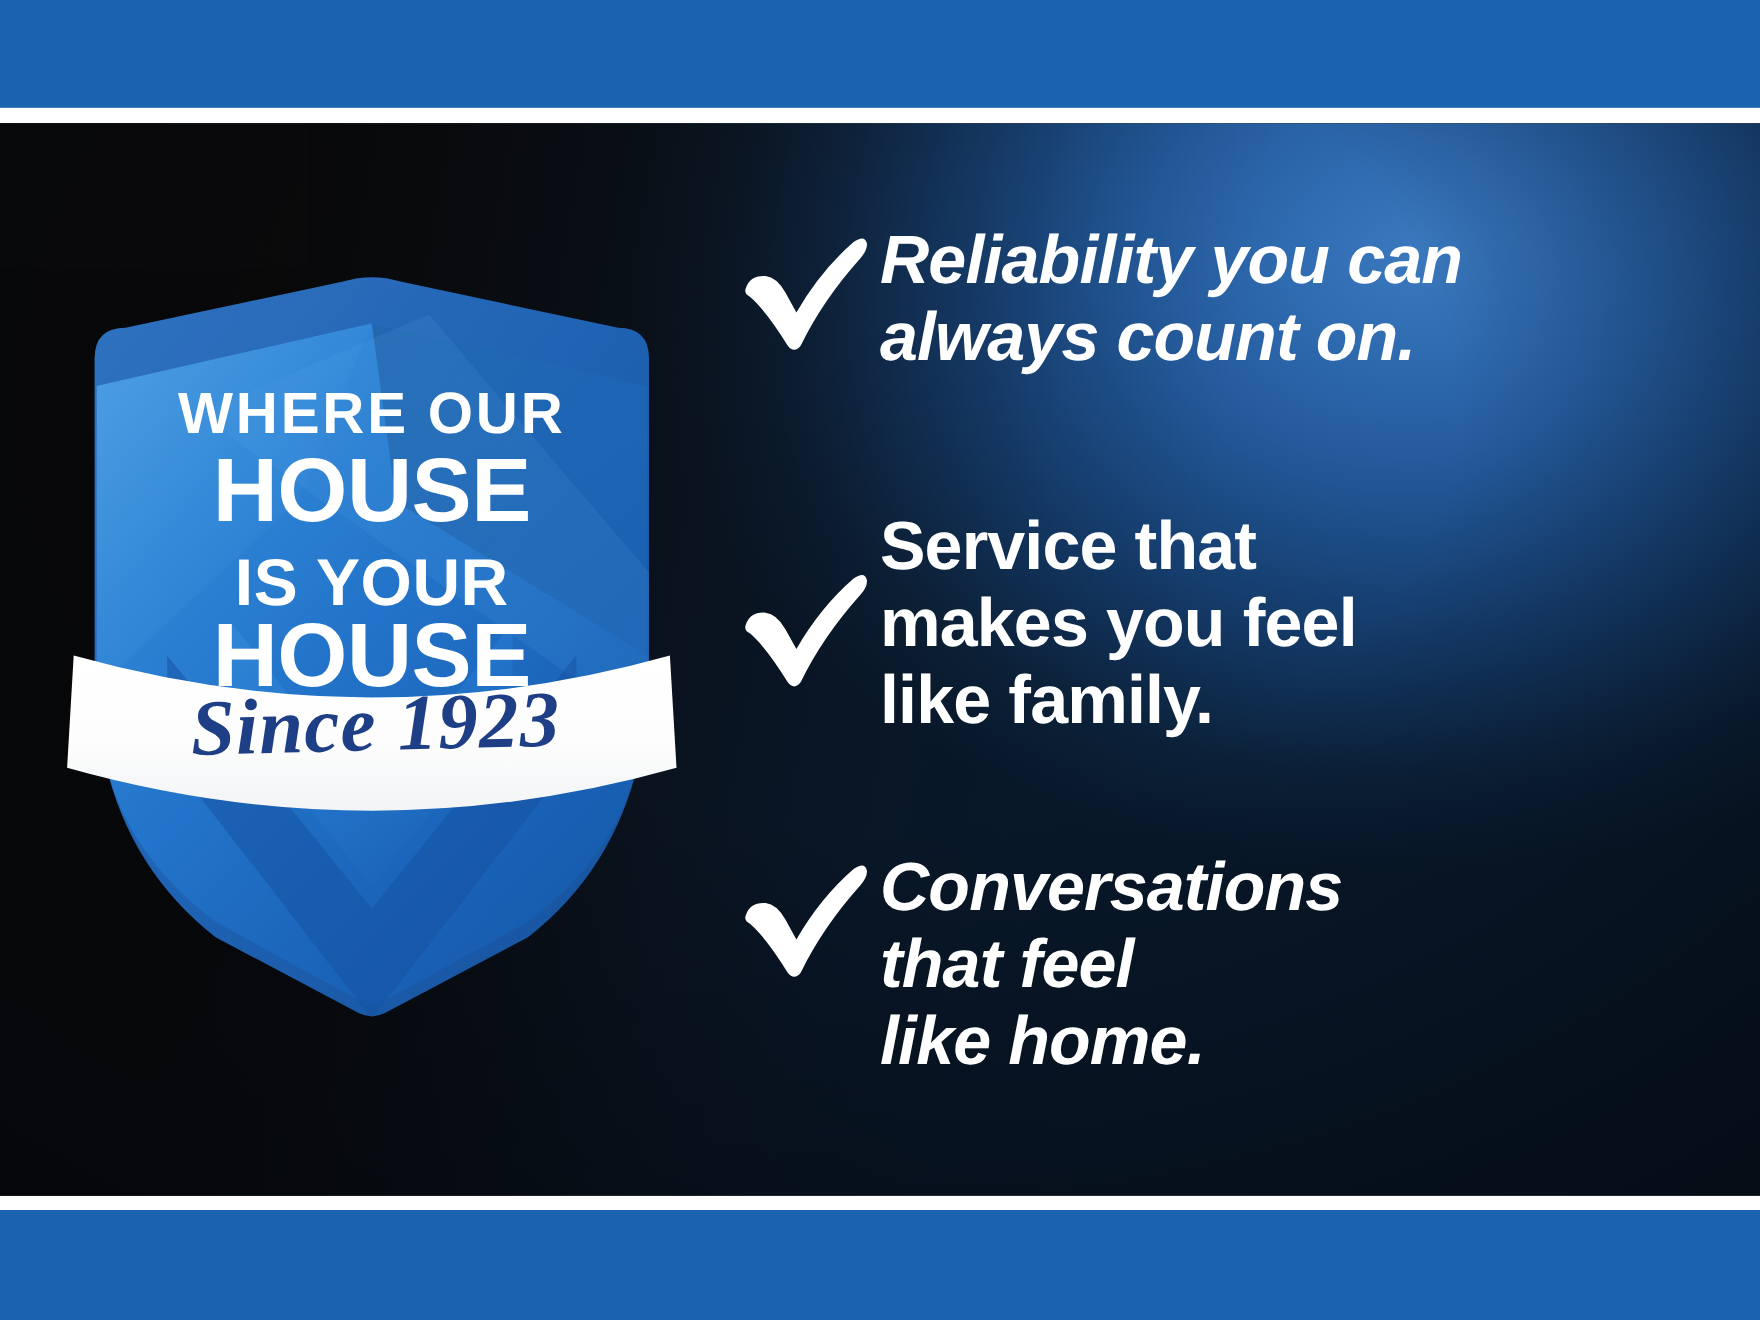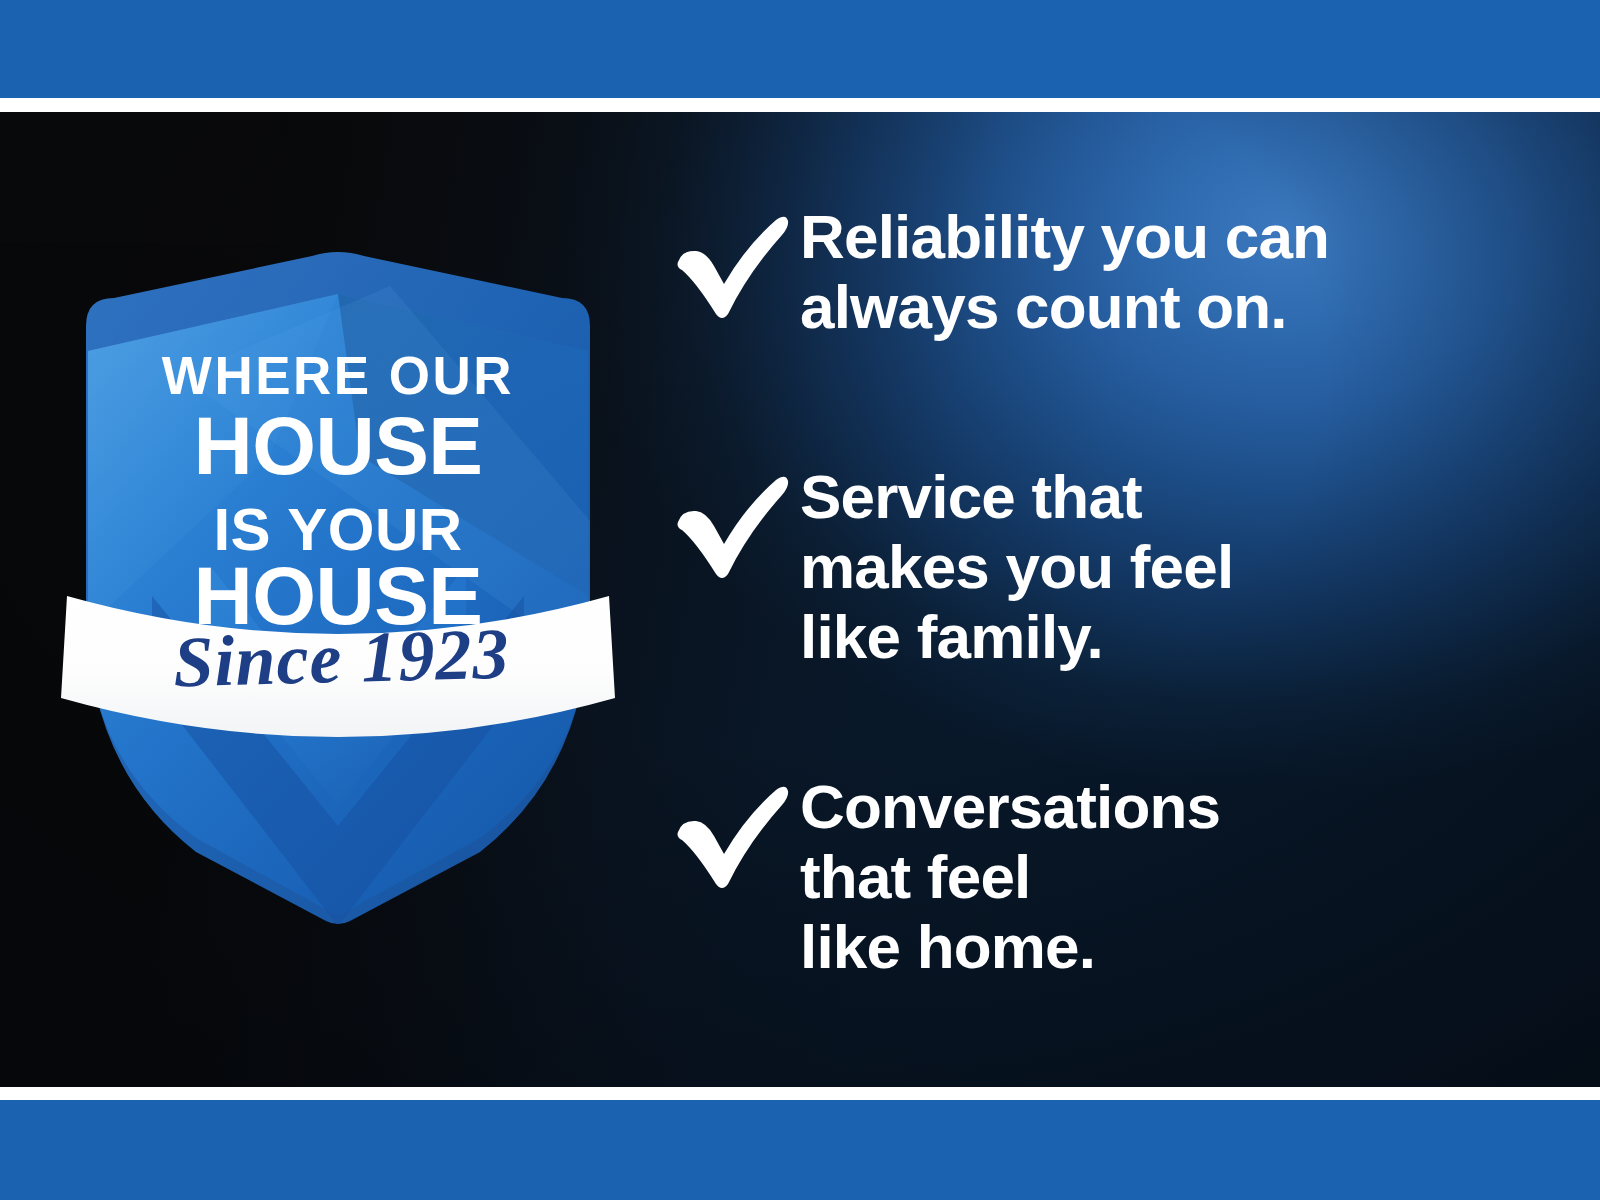--- a/index.html
+++ b/index.html
@@ -112,23 +112,23 @@
     width: 880px;
     height: 840px;
   }
   .bullet {
     position: absolute;
     left: 0;
     width: 880px;
     display: flex;
     align-items: flex-start;
   }
-  .bullet.b0 { top: 22px; }
-  .bullet.b1 { top: 282px; }
-  .bullet.b2 { top: 592px; }
+  .bullet.b0 { top: 22px; font-style: italic; }
+  .bullet.b1 { top: 282px; align-items: center; }
+  .bullet.b2 { top: 592px; font-style: italic; }
 
   .check-wrap {
     flex: 0 0 auto;
     width: 128px;
     padding-top: 8px;
   }
   .check-wrap svg { display: block; width: 118px; height: 110px; }
 
   .bullet-text {
     flex: 1 1 auto;

